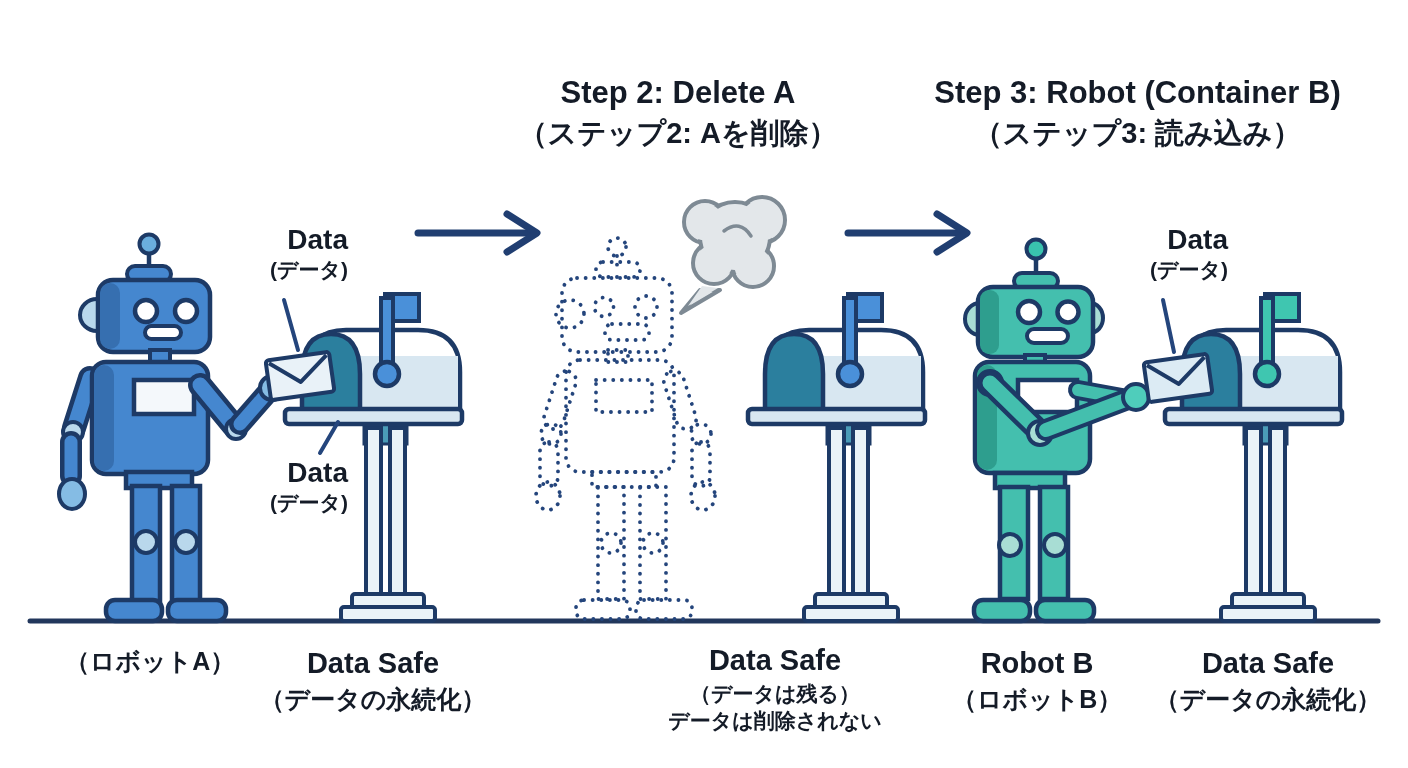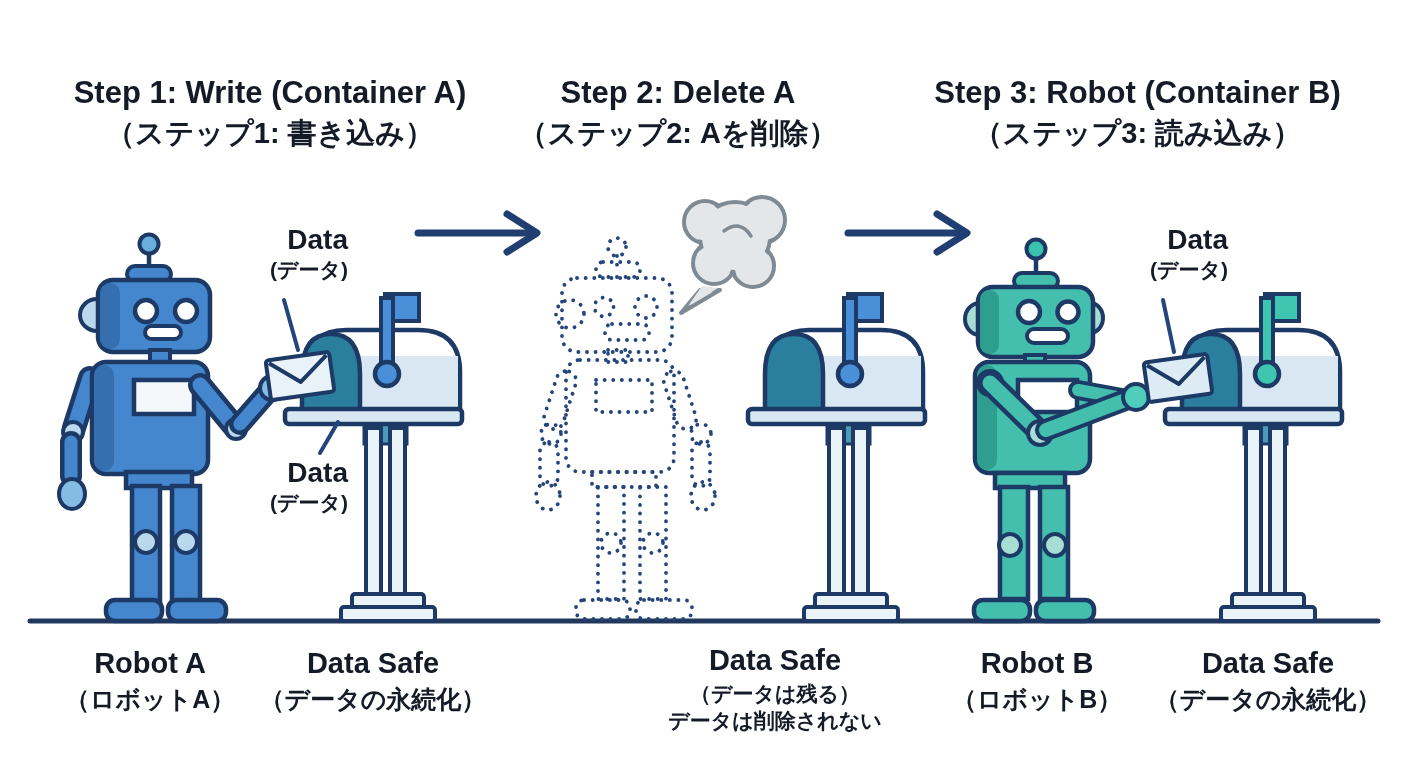--- a/index.html
+++ b/index.html
@@ -195,24 +195,20 @@
       <path d="M1149,361 L1178,384 L1207,361" fill="none" stroke="#1d3a66" stroke-width="4" stroke-linejoin="round"></path>
     </g>
 
     <g stroke="#24457c" stroke-width="4" stroke-linecap="round">
       <line x1="284" y1="300" x2="298" y2="350"></line>
       <line x1="338" y1="422" x2="320" y2="453"></line>
       <line x1="1163" y1="300" x2="1174" y2="352"></line>
     </g>
   </svg>
 
-  <div class="abs title" style="left:30px;width:480px;">
-    <div class="t-en">Step 1: Write (Container A)</div>
-    <div class="t-jp">（ステップ1: 書き込み）</div>
-  </div>
   <div class="abs title" style="left:512px;width:332px;">
     <div class="t-en">Step 2: Delete A</div>
     <div class="t-jp">（ステップ2: Aを削除）</div>
   </div>
   <div class="abs title" style="left:905px;width:465px;">
     <div class="t-en">Step 3: Robot (Container B)</div>
     <div class="t-jp">（ステップ3: 読み込み）</div>
   </div>
 
   <div class="abs dlabel" style="left:228px;top:222px;width:120px;">
@@ -222,21 +218,20 @@
   <div class="abs dlabel" style="left:228px;top:455px;width:120px;">
     <div class="d-en">Data</div>
     <div class="d-jp">(データ)</div>
   </div>
   <div class="abs dlabel" style="left:1108px;top:222px;width:120px;">
     <div class="d-en">Data</div>
     <div class="d-jp">(データ)</div>
   </div>
 
   <div class="abs caption" style="left:45px;width:210px;">
-    <div class="c-en">Robot A</div>
     <div class="c-jp">（ロボットA）</div>
   </div>
   <div class="abs caption" style="left:258px;width:230px;">
     <div class="c-en">Data Safe</div>
     <div class="c-jp">（データの永続化）</div>
   </div>
   <div class="abs caption" style="left:645px;top:642px;width:260px;">
     <div class="c-en">Data Safe</div>
     <div class="c-jp-small">（データは残る）</div>
     <div class="c-jp-small">データは削除されない</div>

